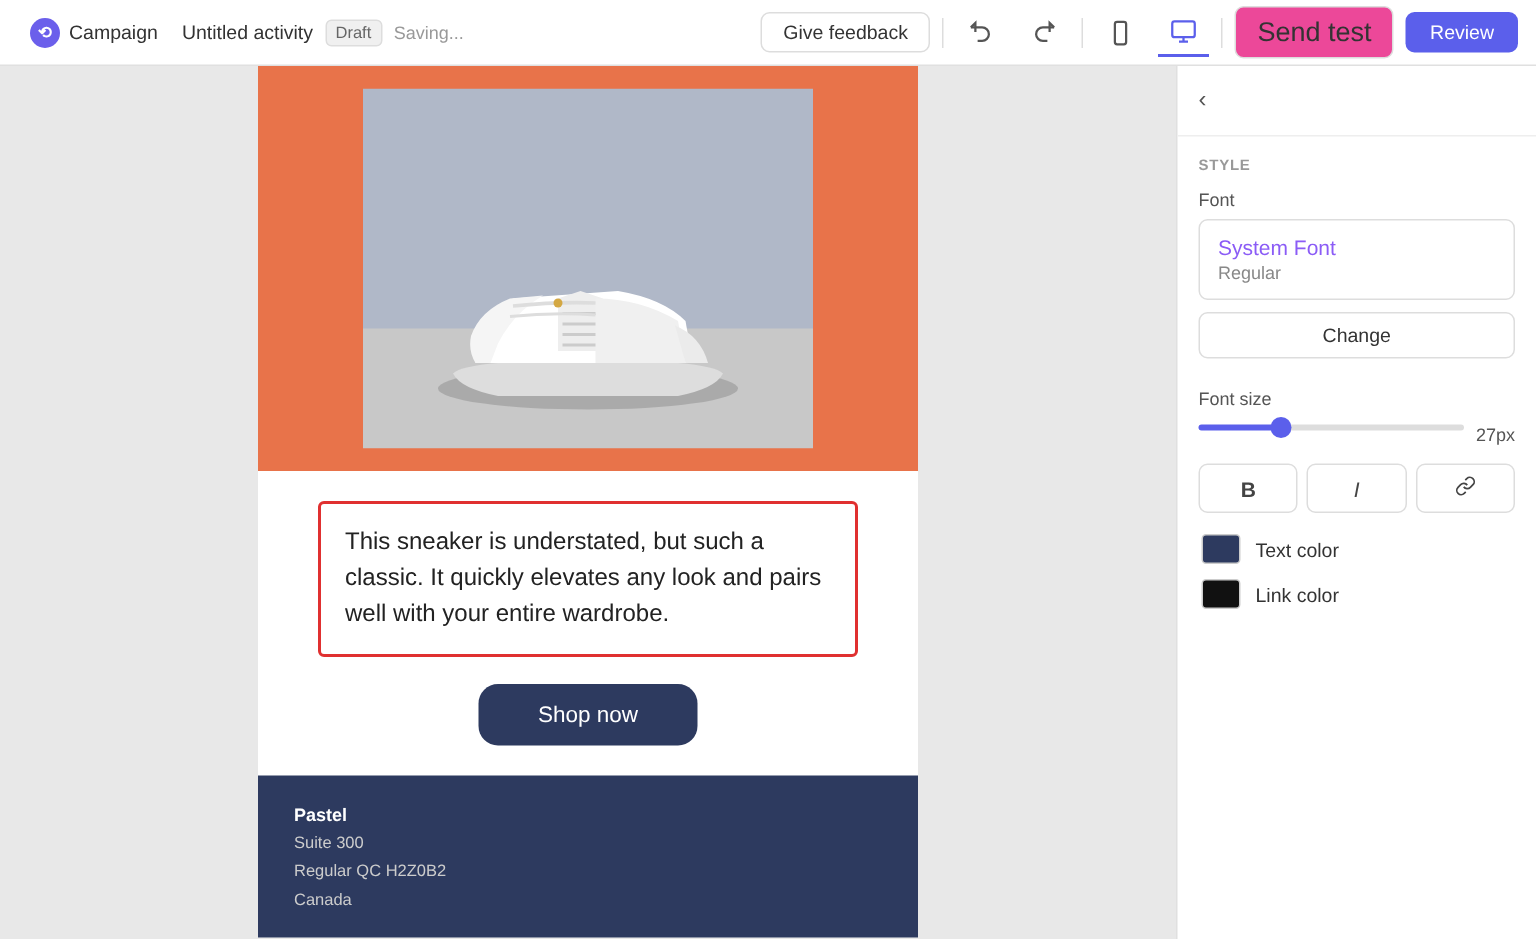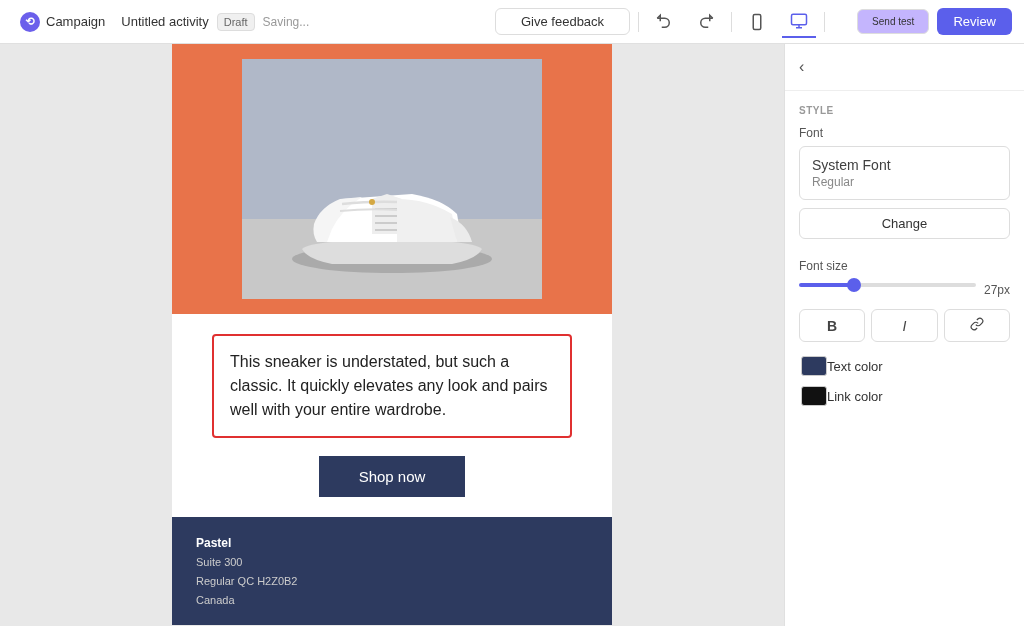--- a/index.html
+++ b/index.html
@@ -14,30 +14,30 @@
       display: flex; align-items: center; gap: 6px; background: none; border: none; cursor: pointer;
       font-size: 13px; font-weight: 500; color: #333; padding: 4px 8px; border-radius: 4px;
     }
     .logo-icon { width: 20px; height: 20px; border-radius: 50%; background: #6B5FEB; display: flex; align-items: center; justify-content: center; color: white; font-size: 11px; font-weight: bold; }
     .activity-title { font-size: 13px; color: #333; font-weight: 500; }
     .badge { font-size: 11px; background: #f0f0f0; border: 1px solid #ddd; border-radius: 4px; padding: 2px 6px; color: #666; }
     .saving-text { font-size: 12px; color: #999; }
     .topnav-spacer { flex: 1; }
     .feedback-btn {
       background: #fff; border: 1px solid #ddd; border-radius: 6px;
-      padding: 5px 25px; font-size: 13px; cursor: pointer; color: #333;
+      padding: 5px 14px; font-size: 13px; cursor: pointer; color: #333;
     }
     .icon-btn {
       background: none; border: none; cursor: pointer; padding: 6px 8px;
       color: #555; font-size: 16px; border-radius: 4px; display: flex; align-items: center;
     }
     .icon-btn.active { border-bottom: 2px solid #5B5FEB; color: #5B5FEB; border-radius: 0; }
     .send-test-btn {
-      background: #c4b5fd; border: 1px solid #ddd; border-radius: 6px;
-      padding: 6px 14px; font-size: 10px; cursor: pointer; color: #333; margin-left: 24px;
+      background: #ec4899; border: 1px solid #ddd; border-radius: 6px;
+      padding: 6px 14px; font-size: 18px; cursor: pointer; color: #333;
     }
     .review-btn {
       background: #5B5FEB; border: none; border-radius: 6px;
       padding: 6px 16px; font-size: 13px; cursor: pointer; color: #fff; font-weight: 500;
     }
     .divider-v { width: 1px; height: 20px; background: #ddd; }
 
     
     .main-area {
       display: flex; flex: 1; overflow: hidden;
@@ -65,21 +65,21 @@
       background: #fff; padding: 20px 40px 20px 40px;
     }
     .text-block {
       border: 2px solid #e03030; border-radius: 4px; padding: 14px 16px; margin-bottom: 18px;
     }
     .text-block p {
       font-size: 16px; line-height: 1.5; color: #222; text-align: left;
     }
     .shop-now-btn {
       display: block; margin: 0 auto; background: #2D3A5F; color: white;
-      border: none; border-radius: 0; padding: 12px 40px; font-size: 15px;
+      border: none; border-radius: 13px; padding: 12px 40px; font-size: 15px;
       font-weight: 500; cursor: pointer; text-align: center;
     }
     .email-footer {
       background: #2D3A5F; padding: 16px 24px; color: #ccc; font-size: 11px; line-height: 1.7;
     }
     .email-footer .company-name { color: #fff; font-weight: 600; font-size: 12px; }
 
     
     .right-panel {
       width: 240px; background: #fff; border-left: 1px solid #e0e0e0; display: flex; flex-direction: column; overflow-y: auto;
@@ -89,21 +89,21 @@
     }
     .back-btn {
       background: none; border: none; cursor: pointer; font-size: 16px; color: #555; padding: 2px 6px 2px 0;
     }
     .panel-title { font-size: 15px; font-weight: 600; color: #222; flex: 1; text-align: center; padding-right: 20px; }
 
     .panel-section { padding: 14px 14px 6px; }
     .section-label { font-size: 10px; font-weight: 700; color: #999; text-transform: uppercase; letter-spacing: 0.5px; margin-bottom: 10px; }
 
     .font-box { border: 1px solid #ddd; border-radius: 6px; padding: 10px 12px; margin-bottom: 8px; }
-    .font-name { font-size: 14px; font-weight: 500; color: #404040; }
+    .font-name { font-size: 14px; font-weight: 500; color: #8b5cf6; }
     .font-style { font-size: 12px; color: #888; margin-top: 2px; }
     .change-btn {
       width: 100%; border: 1px solid #ddd; border-radius: 6px; background: #fff;
       padding: 7px 0; font-size: 13px; color: #333; cursor: pointer; margin-top: 0;
     }
 
     .font-size-row { display: flex; gap: 8px; margin: 10px 0 12px; }
     .font-size-slider { flex: 1; }
     .font-size-value { font-size: 12px; color: #555; white-space: nowrap; }
 
@@ -116,21 +116,21 @@
       -webkit-appearance: none; width: 14px; height: 14px; border-radius: 50%;
       background: #5B5FEB; cursor: pointer; border: none;
     }
 
     .format-btns { display: flex; gap: 6px; margin-bottom: 14px; }
     .fmt-btn {
       flex: 1; border: 1px solid #ddd; border-radius: 6px; background: #fff;
       padding: 7px 0; font-size: 14px; color: #444; cursor: pointer; text-align: center; display: flex; align-items: center; justify-content: center;
     }
 
-    .color-row { display: flex; align-items: center; margin-bottom: 10px; padding: 0 2px; }
+    .color-row { display: flex; align-items: center; gap: 10px; margin-bottom: 10px; padding: 0 2px; }
     .color-swatch { width: 26px; height: 20px; border-radius: 3px; border: 1px solid #ccc; flex-shrink: 0; }
     .color-label { font-size: 13px; color: #333; }
 
     
     .shoe-svg-wrapper {
       width: 100%; height: 100%; display: flex; align-items: center; justify-content: center;
       overflow: hidden;
     }
   </style>
 </head>

